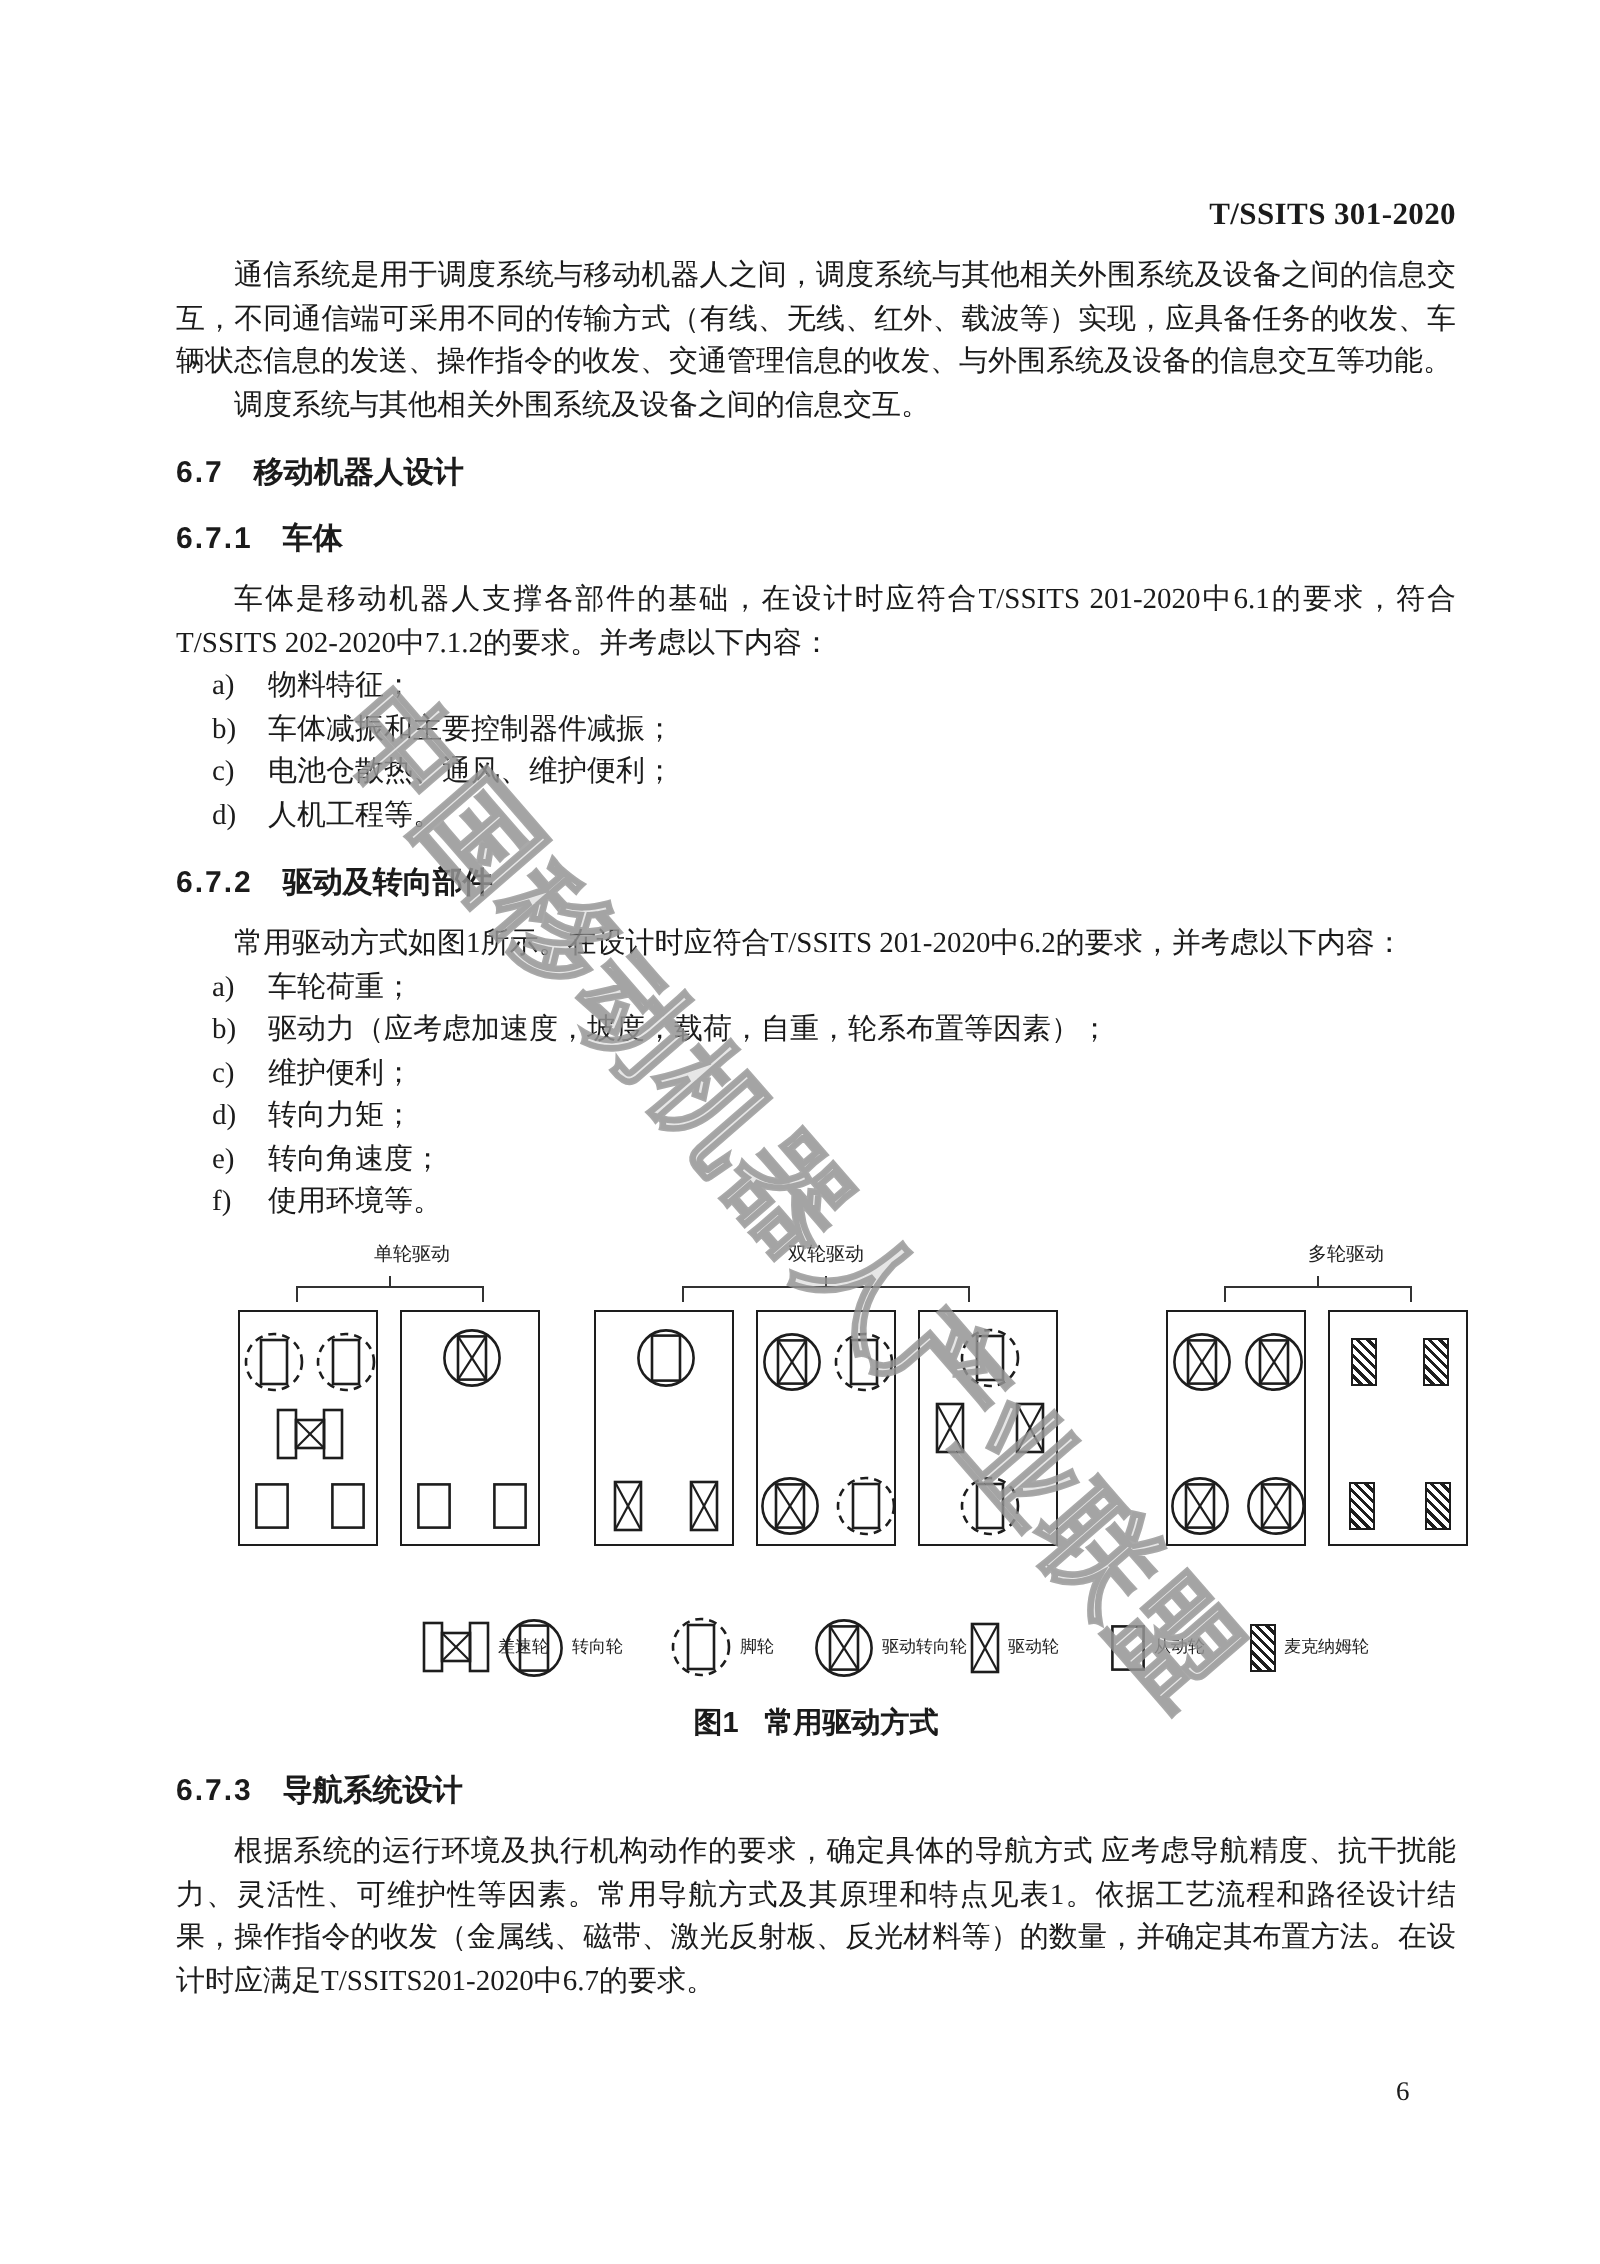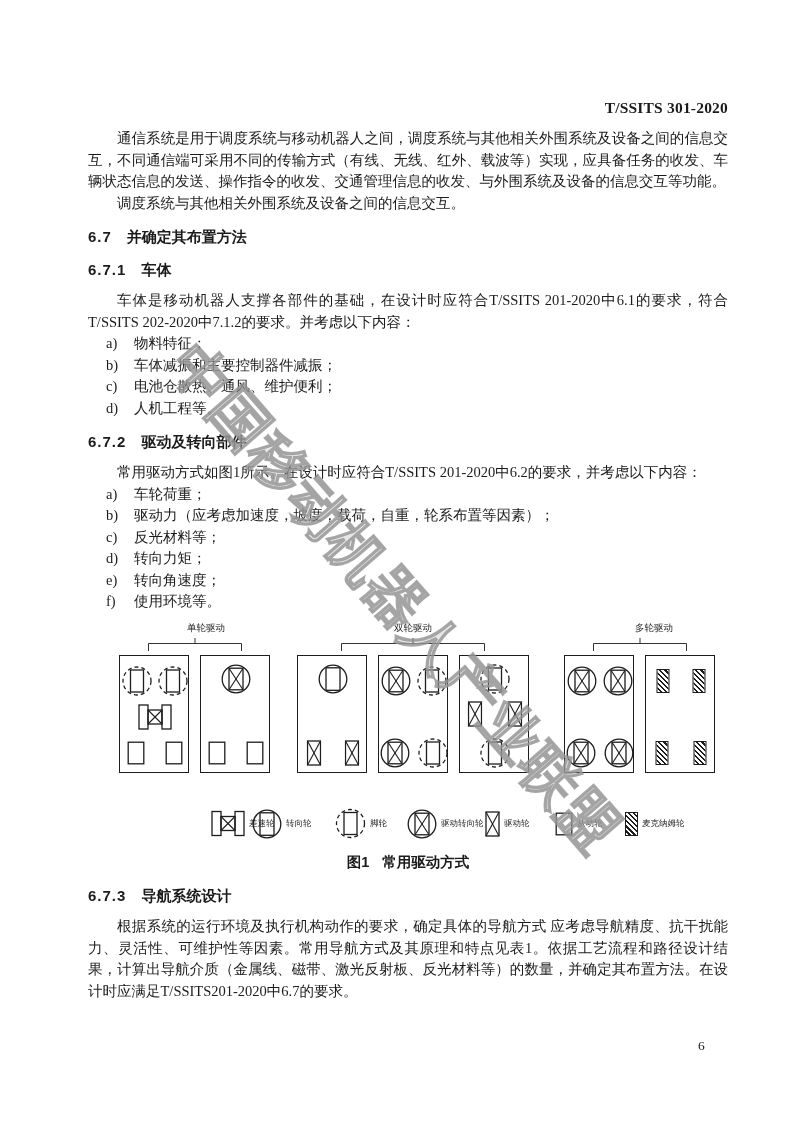--- a/index.html
+++ b/index.html
@@ -61,21 +61,21 @@
   <div class="doc-code">T/SSITS 301-2020</div>
 
   <div class="watermark">中国移动机器人产业联盟</div>
 
   <div class="content">
 
     <p class="para">通信系统是用于调度系统与移动机器人之间，调度系统与其他相关外围系统及设备之间的信息交互，不同通信端可采用不同的传输方式（有线、无线、红外、载波等）实现，应具备任务的收发、车辆状态信息的发送、操作指令的收发、交通管理信息的收发、与外围系统及设备的信息交互等功能。</p>
     <p class="para">调度系统与其他相关外围系统及设备之间的信息交互。</p>
 
     <div class="heading">
-      <span class="hnum">6.7</span><span>并确定其布置方法</span>
+      <span class="hnum">6.7</span><span>移动机器人设计</span>
     </div>
 
     <div class="heading">
       <span class="hnum">6.7.1</span><span>车体</span>
     </div>
 
     <p class="para">车体是移动机器人支撑各部件的基础，在设计时应符合T/SSITS 201-2020中6.1的要求，符合T/SSITS 202-2020中7.1.2的要求。并考虑以下内容：</p>
 
     <div id="body-list">
         <div class="li">
@@ -106,21 +106,21 @@
         <div class="li">
           <span class="li-m">a)</span>
           <span class="li-t">车轮荷重；</span>
         </div>
         <div class="li">
           <span class="li-m">b)</span>
           <span class="li-t">驱动力（应考虑加速度，坡度，载荷，自重，轮系布置等因素）；</span>
         </div>
         <div class="li">
           <span class="li-m">c)</span>
-          <span class="li-t">反光材料等；</span>
+          <span class="li-t">维护便利；</span>
         </div>
         <div class="li">
           <span class="li-m">d)</span>
           <span class="li-t">转向力矩；</span>
         </div>
         <div class="li">
           <span class="li-m">e)</span>
           <span class="li-t">转向角速度；</span>
         </div>
         <div class="li">
@@ -268,21 +268,21 @@
               </svg>
             </div>
             <div class="wheel" style="left: 35px; top: 97px;">
               <svg width="31" height="31" viewBox="0 0 31 31" style="display:block">
                 <circle cx="15.5" cy="15.5" r="14" fill="none" stroke="#1d1d1d" stroke-width="1.3" stroke-dasharray="4 3"></circle>
                 <rect x="9" y="4.5" width="13" height="22" fill="none" stroke="#1d1d1d" stroke-width="1.3"></rect>
               </svg>
             </div>
           </div>
         </div>
-        <div class="fgroup" style="left: 476px; width: 180px; height: 160px;">
+        <div class="fgroup" style="left: 495px; width: 180px; height: 160px;">
           <div class="glabel">多轮驱动</div>
           <svg class="gbrace" width="94" height="15" viewBox="0 0 94 15" style="left:29px">
             <path d="M0.5,14 L0.5,6.5 L93.5,6.5 L93.5,14 M47,6.5 L47,1" fill="none" stroke="#333" stroke-width="1"></path>
           </svg>
           <div class="vbox" style="left: 0px;">
             <div class="wheel" style="left: 17px; top: 25px;">
               <svg width="30" height="30" viewBox="0 0 30 30" style="display:block">
                 <circle cx="15" cy="15" r="13.8" fill="none" stroke="#1d1d1d" stroke-width="1.3"></circle>
                 <rect x="8" y="4.2" width="14" height="21.6" fill="none" stroke="#1d1d1d" stroke-width="1.3"></rect>
                 <line x1="8" y1="4.2" x2="22" y2="25.8" stroke="#1d1d1d" stroke-width="1.1"></line>
@@ -397,19 +397,19 @@
       </div>
 
     <div class="fig-caption">
       <span class="cap-label">图1</span><span>常用驱动方式</span>
     </div>
 
     <div class="heading">
       <span class="hnum">6.7.3</span><span>导航系统设计</span>
     </div>
 
-    <p class="para">根据系统的运行环境及执行机构动作的要求，确定具体的导航方式 应考虑导航精度、抗干扰能力、灵活性、可维护性等因素。常用导航方式及其原理和特点见表1。依据工艺流程和路径设计结果，计算出导航介质（金属线、磁带、激光反射板、反光材料等）的数量，并确定其布置方法。在设计时应满足T/SSITS201-2020中6.7的要求。</p>
+    <p class="para">根据系统的运行环境及执行机构动作的要求，确定具体的导航方式 应考虑导航精度、抗干扰能力、灵活性、可维护性等因素。常用导航方式及其原理和特点见表1。依据工艺流程和路径设计结果，操作指令的收发（金属线、磁带、激光反射板、反光材料等）的数量，并确定其布置方法。在设计时应满足T/SSITS201-2020中6.7的要求。</p>
 
   </div>
 
   <div class="page-number">6</div>
 
 </div>
 
 </body></html>

